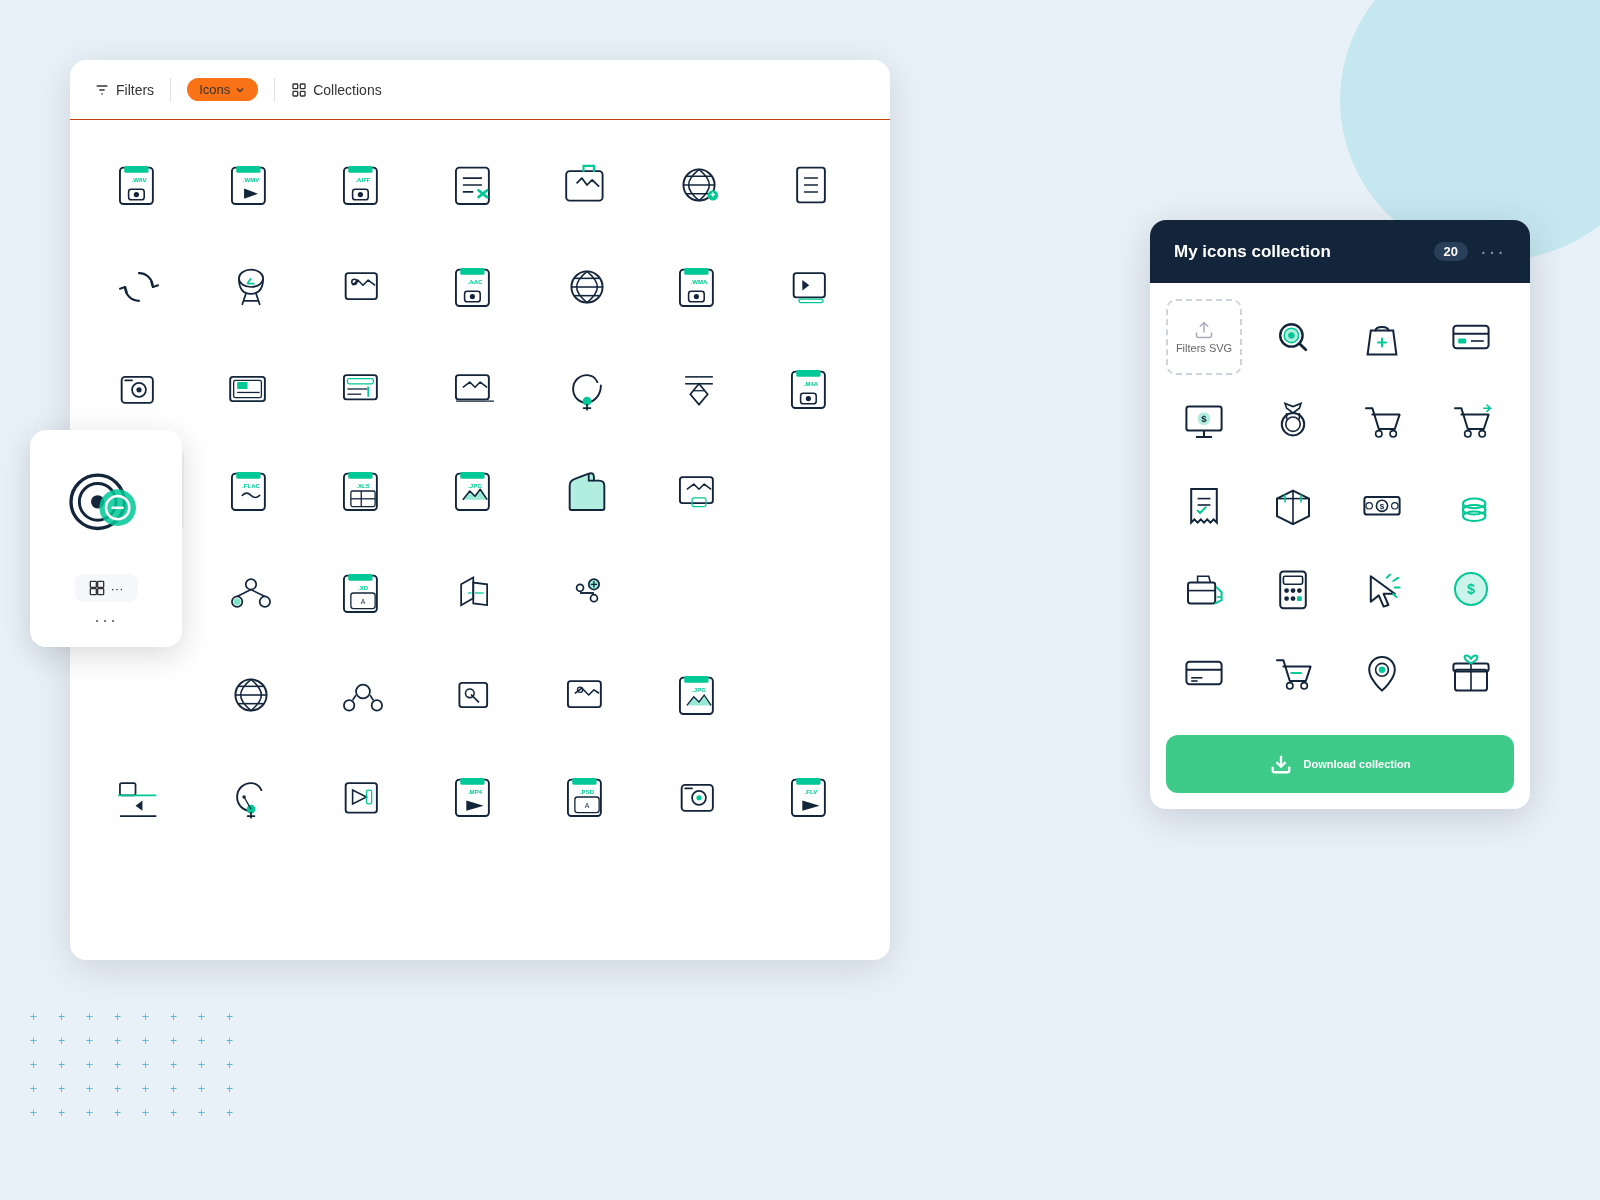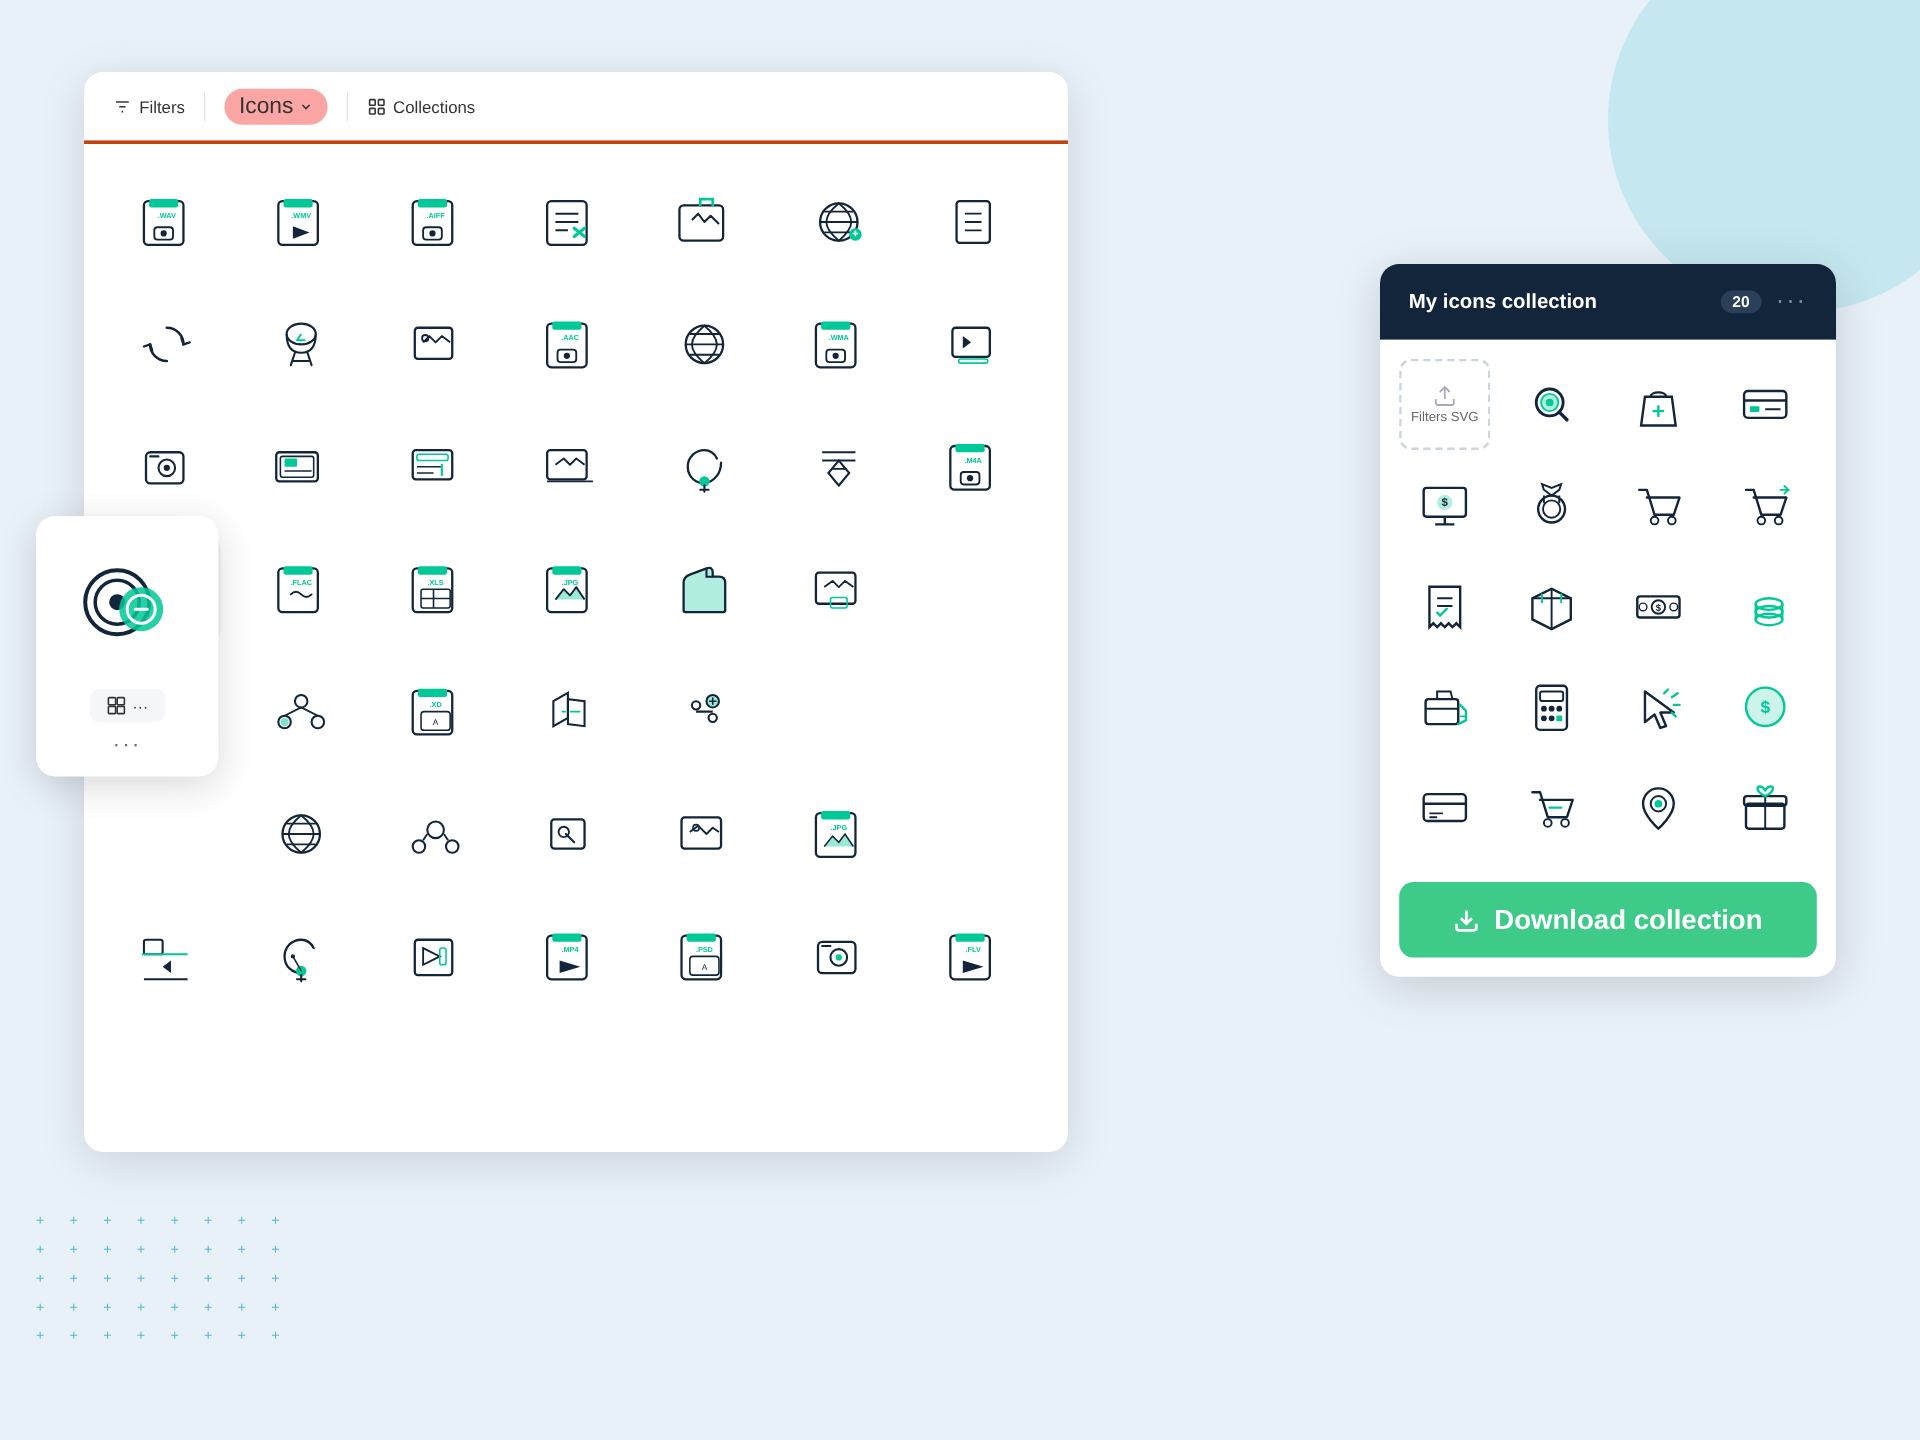--- a/index.html
+++ b/index.html
@@ -54,21 +54,21 @@
       display: flex;
       flex-direction: column;
     }
 
     
     .toolbar {
       display: flex;
       align-items: center;
       padding: 0 24px;
       height: 60px;
-      border-bottom: 3px solid #c2410c;
+      border-bottom: 1px solid #c2410c;
       gap: 16px;
       flex-shrink: 0;
     }
     .toolbar-filters {
       display: flex;
       align-items: center;
       gap: 6px;
       color: #333;
       font-size: 14px;
       font-weight: 500;
@@ -76,24 +76,24 @@
     .toolbar-filters svg { color: #555; }
     .toolbar-divider {
       width: 1px;
       height: 24px;
       background: #e0e0e0;
     }
     .toolbar-pill {
       display: flex;
       align-items: center;
       gap: 4px;
-      background: #fca5a5;
+      background: #f97316;
       border-radius: 20px;
       padding: 4px 12px;
-      font-size: 19px;
+      font-size: 13px;
       color: #333;
       cursor: pointer;
     }
     .toolbar-search-area {
       flex: 1;
       display: flex;
       align-items: center;
       padding: 0 12px;
       color: #888;
     }
@@ -259,21 +259,21 @@
     }
 
     
     .download-btn {
       margin: 8px 16px 16px;
       background: #3ecb8a;
       color: white;
       border: none;
       border-radius: 12px;
       padding: 18px;
-      font-size: 23px;
+      font-size: 11px;
       font-weight: 600;
       cursor: pointer;
       display: flex;
       align-items: center;
       justify-content: center;
       gap: 12px;
       width: calc(100% - 32px);
     }
   </style>
 </head>

